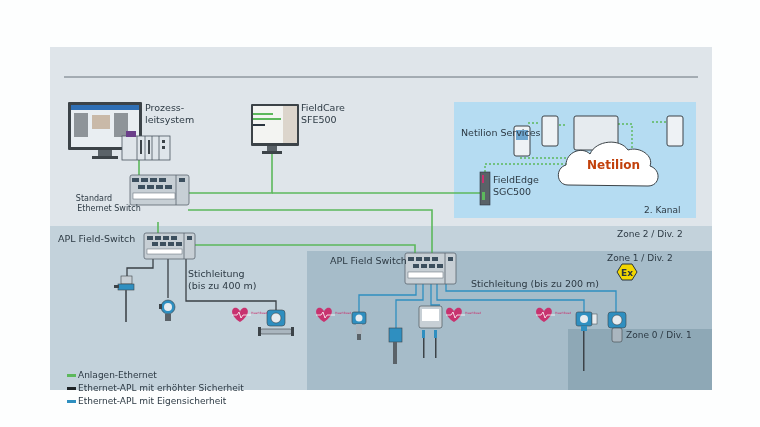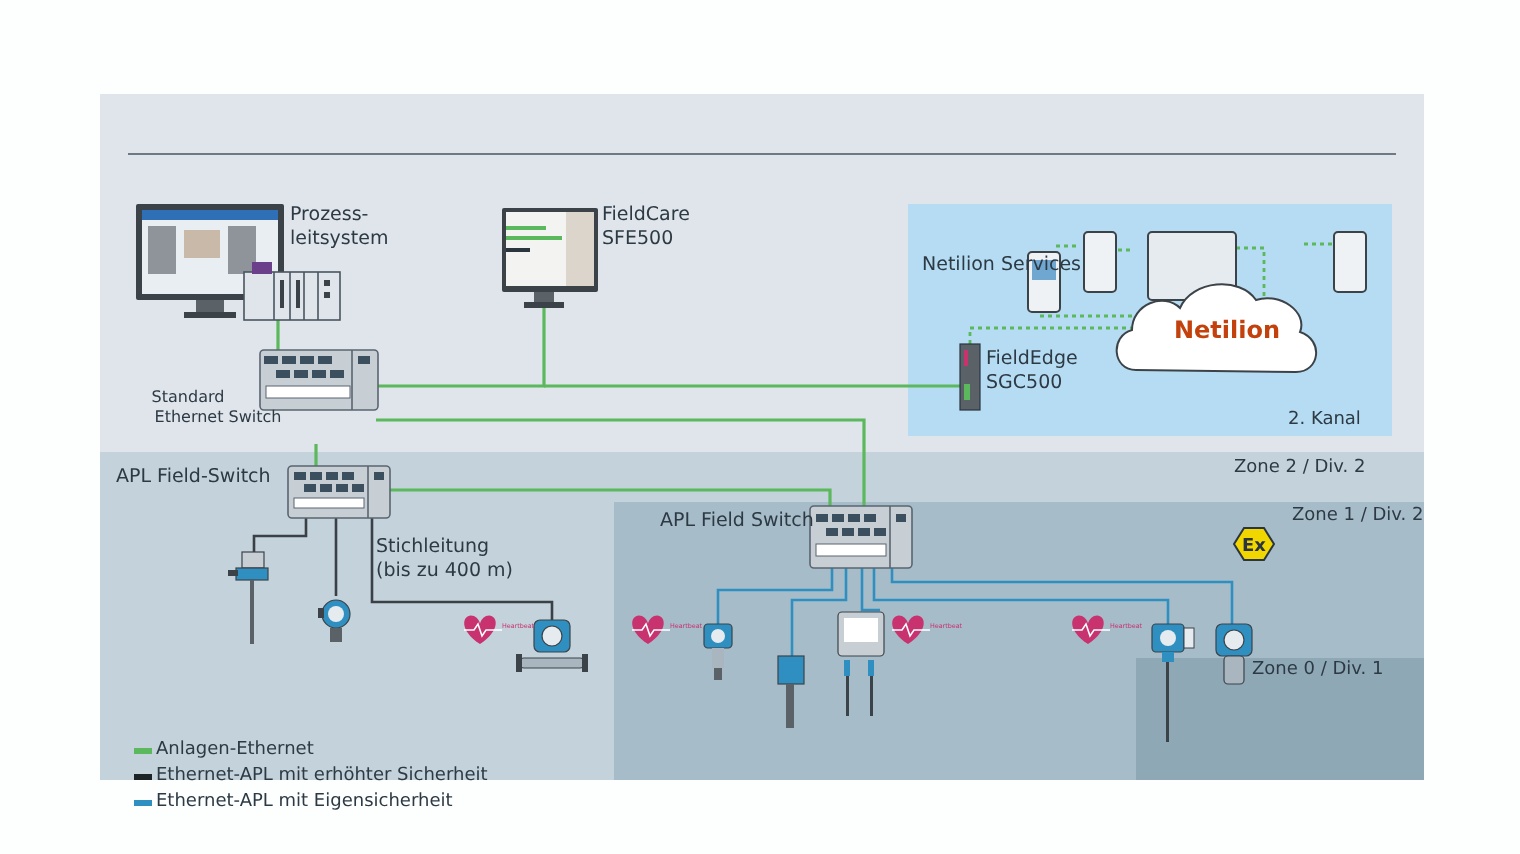--- a/index.html
+++ b/index.html
@@ -257,23 +257,24 @@
 <div class="txt zone" style="left:644px;top:205px;">2. Kanal</div>
 
 <div class="txt lbl-sm" style="left:60px;top:194px;width:68px;">Standard</div>
 <div class="txt lbl-sm" style="left:56px;top:204px;width:76px;margin-left:15px;">Ethernet Switch</div>
 
 <div class="txt lbl" style="left:58px;top:234px;">APL Field-Switch</div>
 <div class="txt lbl" style="left:330px;top:256px;">APL Field Switch</div>
 
 <div class="txt lbl" style="left:188px;top:269px;">Stichleitung</div>
 <div class="txt lbl" style="left:188px;top:281px;">(bis zu 400 m)</div>
+<div class="txt lbl" style="left:471px;top:279px;">Stichleitung (bis zu 200 m)</div>
 
 <div class="txt zone" style="left:617px;top:229px;">Zone 2 / Div. 2</div>
-<div class="txt zone" style="left:646px;top:253px;text-align:center;">Zone 1 / Div. 2</div>
+<div class="txt zone" style="left:607px;top:253px;text-align:center;">Zone 1 / Div. 2</div>
 <div class="txt zone" style="left:626px;top:330px;">Zone 0 / Div. 1</div>
 
 <div>
   <div class="legend-item" style="left:67px;top:334px;">
     <span class="legend-swatch" style="background:#5cb85c"></span>
     <span>Anlagen-Ethernet</span>
   </div>
   <div class="legend-item" style="left:67px;top:347px;">
     <span class="legend-swatch" style="background:#1e2326"></span>
     <span>Ethernet-APL mit erhöhter Sicherheit</span>

